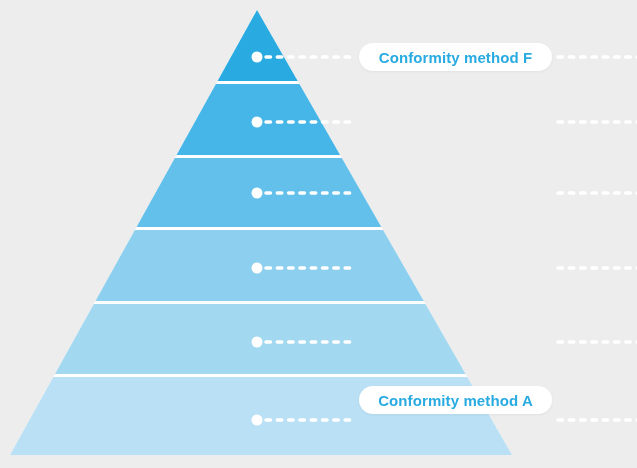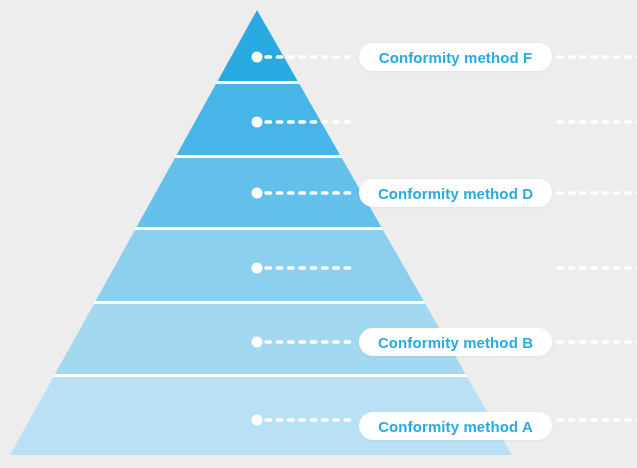--- a/index.html
+++ b/index.html
@@ -49,21 +49,21 @@
     color: #29abe2;
     letter-spacing: 0.1px;
     box-shadow: 0 1px 3px rgba(0,0,0,0.05);
     white-space: nowrap;
   }
   .pill-f { top: 43px; }
   .pill-e { top: 108px; }
   .pill-d { top: 179px; }
   .pill-c { top: 254px; }
   .pill-b { top: 328px; }
-  .pill-a { top: 412px; }
+  .pill-a { top: 386px; }
 </style>
 </head>
 <body>
 
 <div class="stage">
 
   <svg width="637" height="468" viewBox="0 0 637 468">
     <defs>
       <clipPath id="triClip">
         <polygon points="257,10 512,455 10,455"></polygon>
@@ -101,17 +101,15 @@
       <line class="dash-line" x1="558" y1="342" x2="640" y2="342"></line>
       <circle class="connector-dot" cx="257" cy="342" r="5.5"></circle>
 
       <line class="dash-line" x1="266" y1="420" x2="356" y2="420"></line>
       <line class="dash-line" x1="558" y1="420" x2="640" y2="420"></line>
       <circle class="connector-dot" cx="257" cy="420" r="5.5"></circle>
     </g>
   </svg>
 
   <div class="pill pill-f">Conformity method F</div>
-  <div class="pill pill-d">Conformity method D</div>
-  <div class="pill pill-b">Conformity method B</div>
   <div class="pill pill-a">Conformity method A</div>
 
 </div>
 
 </body></html>

